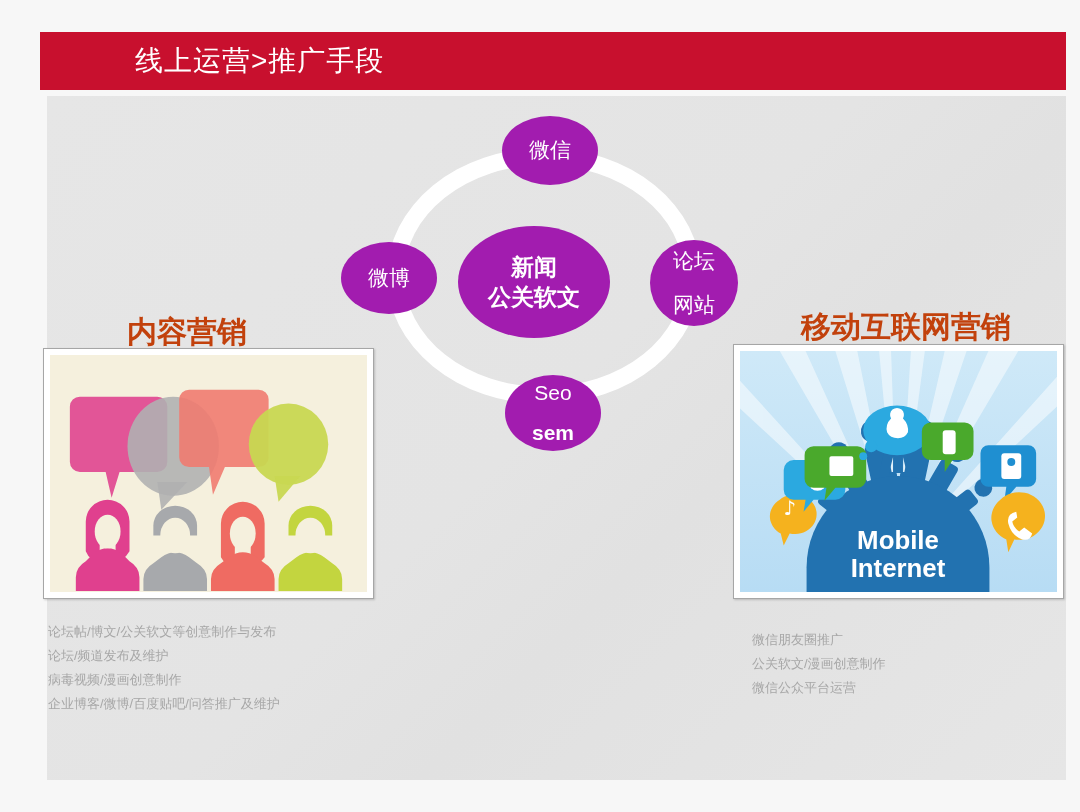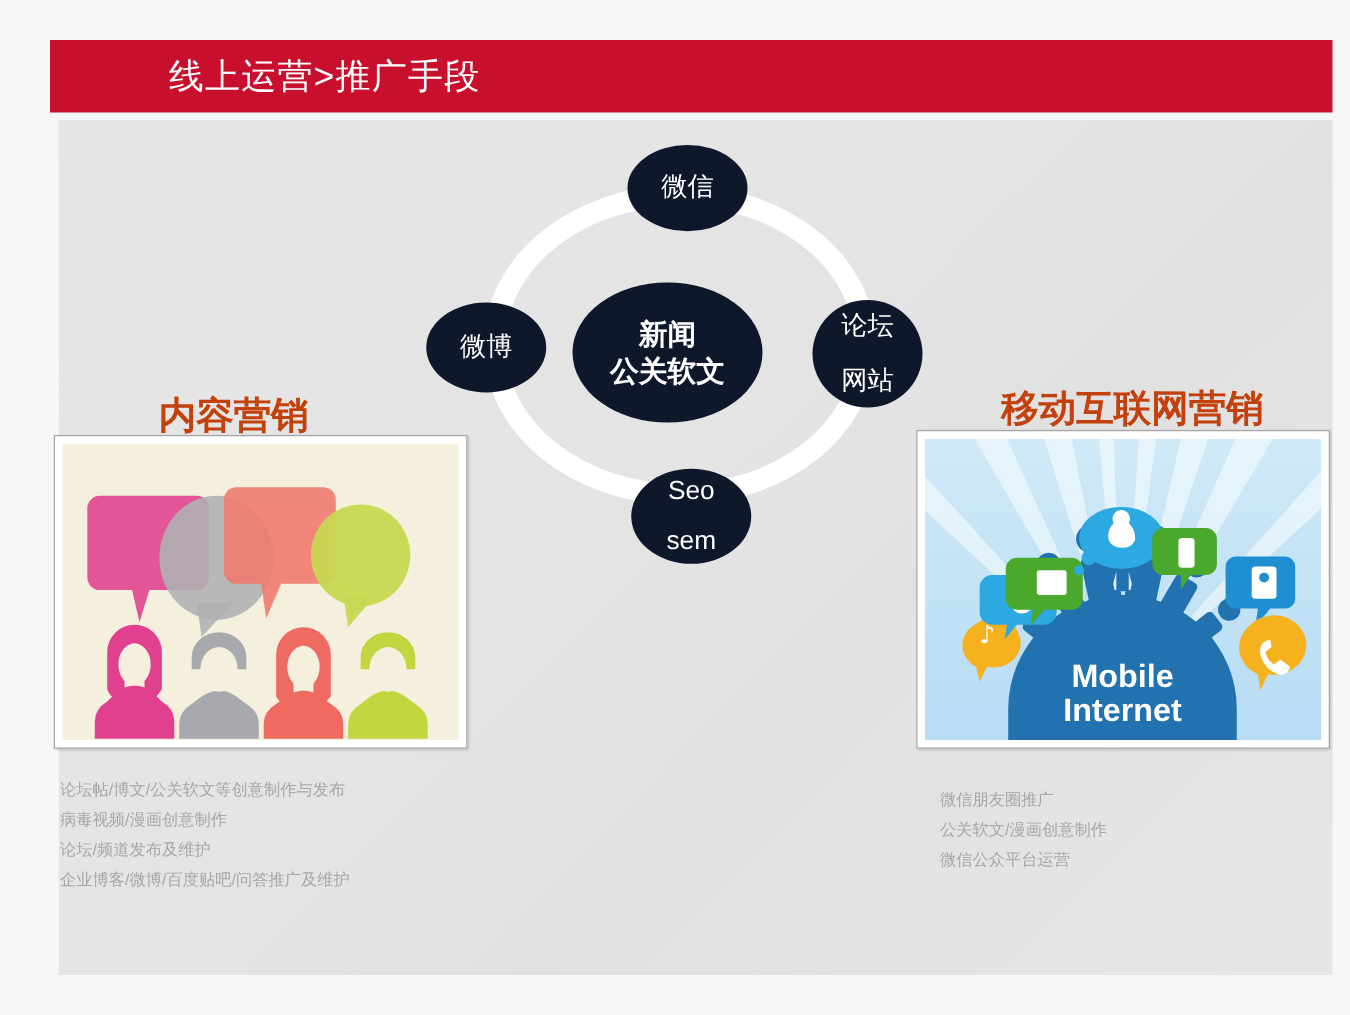--- a/index.html
+++ b/index.html
@@ -36,37 +36,37 @@
 
   
   .diagram{position:absolute;left:330px;top:100px;width:400px;height:340px;}
   .ring{
     position:absolute;left:42px;top:48px;width:280px;height:222px;
     border:17px solid #ffffff;border-radius:50%;
     box-sizing:content-box;
   }
   .node{
     position:absolute;
-    background:#0f172a;
+    background:#a21caf;
     border-radius:50%;
     color:#ffffff;
     display:flex;flex-direction:column;align-items:center;justify-content:center;
     text-align:center;
     line-height:1.15;
   }
   .node-top{left:157px;top:16px;width:96px;height:69px;font-size:21px;}
   .node-center{
     left:113px;top:126px;width:152px;height:112px;
     font-size:23px;font-weight:bold;
   }
   .node-center .l2{margin-top:4px;}
   .node-right{left:305px;top:140px;width:88px;height:86px;font-size:21px;gap:17px;}
   .node-right .l2{margin-top:2px;}
   .node-bottom{left:160px;top:275px;width:96px;height:76px;font-size:21px;}
-  .node-bottom .l2{margin-top:15px;}
+  .node-bottom .l2{margin-top:15px;font-weight:bold;}
 
   .node-mb{
     left:-4px;top:142px;width:96px;height:72px;font-size:21px;
   }
 
   
   .sect-title{
     position:absolute;
     color:#c2410c;
     font-size:30px;
@@ -171,22 +171,22 @@
 
         <path d="M240 172 a22 20 0 0 1 44 0 v10 h-44 z" fill="#c3d53f"></path>
         <path d="M248 204 q14 -10 28 0 l8 6 q10 6 10 16 v12 h-64 v-12 q0 -10 10 -16 z" fill="#c3d53f"></path>
         <ellipse cx="262" cy="182" rx="15" ry="18" fill="#f5f0dd"></ellipse>
       </g>
     </svg>
   </div>
 
   <div class="caption caption-left">
     <div>论坛帖/博文/公关软文等创意制作与发布</div>
+    <div>论坛/频道发布及维护</div>
     <div>病毒视频/漫画创意制作</div>
-    <div>论坛/频道发布及维护</div>
     <div>企业博客/微博/百度贴吧/问答推广及维护</div>
   </div>
 
   <div class="sect-title title-right">移动互联网营销</div>
 
   <div class="frame frame-right">
     <svg class="pic" viewBox="0 0 319 243" preserveAspectRatio="none">
         <defs>
           <linearGradient id="sky" x1="0" y1="0" x2="0" y2="1">
             <stop offset="0" stop-color="#cfe9f8"></stop>

